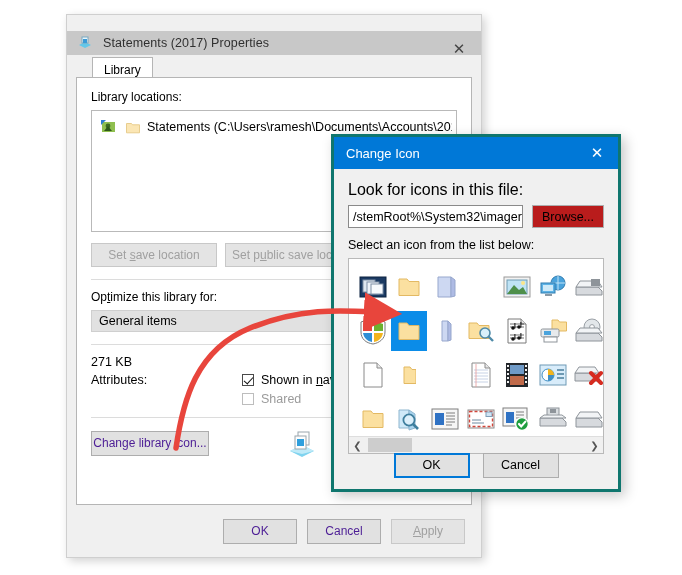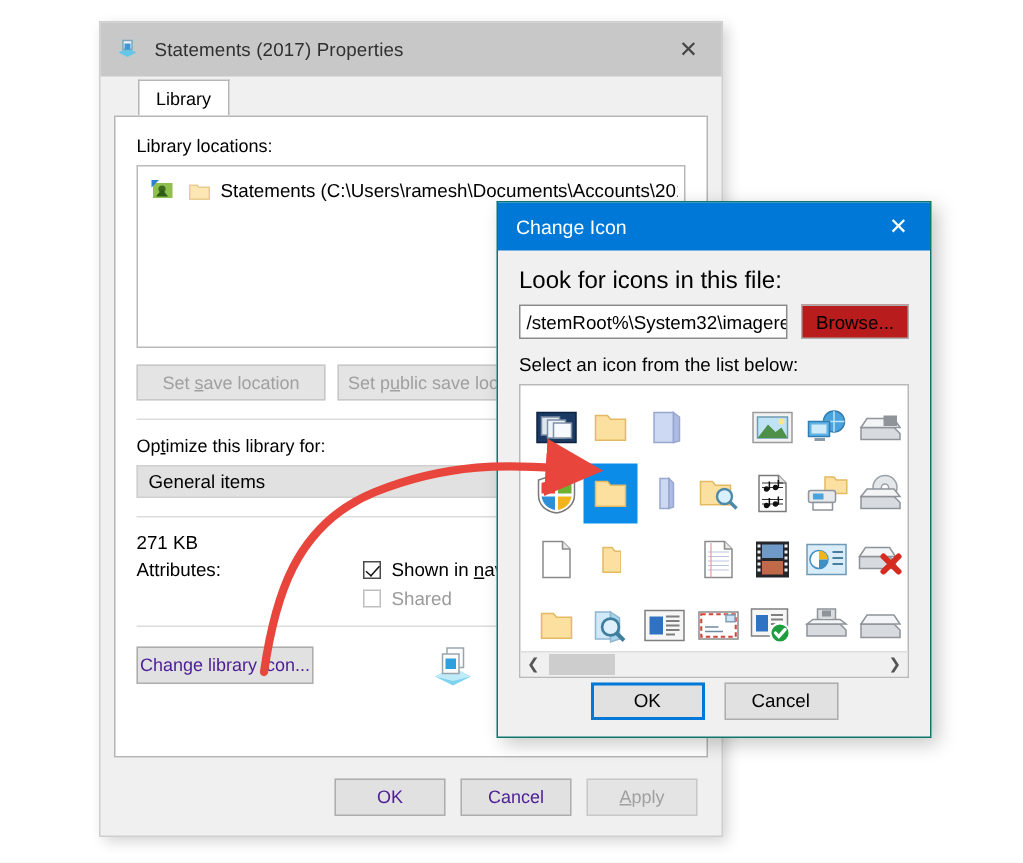--- a/index.html
+++ b/index.html
@@ -12,22 +12,22 @@
   }
   
   .props-win{
     position:absolute;left:66px;top:14px;width:416px;height:544px;
     background:#f0f0f0;
     border:1px solid #cfcfcf;
     box-shadow:3px 3px 9px rgba(0,0,0,.18);
     box-sizing:border-box;
   }
   .props-title{
-    height:36px;background:#c8c8c8;
-    display:flex;align-items:center;position:relative;
+    height:24px;background:#c8c8c8;
+    display:flex;align-items:center;position:relative;margin-top:16px;
   }
   .props-title-icon{width:16px;height:16px;margin-left:10px;position:relative;}
   .props-title-text{
     margin-left:10px;font-size:12.5px;color:#303030;letter-spacing:.1px;
   }
   .props-close{
     position:absolute;right:0;top:0;width:44px;height:36px;
     display:flex;align-items:center;justify-content:center;
     color:#454545;font-size:15px;
   }
@@ -84,21 +84,21 @@
   .u{text-decoration:underline;}
   .bottom-row{
     position:absolute;left:0;right:0;bottom:0;height:52px;
     display:flex;align-items:center;justify-content:flex-end;
     gap:10px;padding-right:16px;box-sizing:border-box;
   }
   .bottom-row .btn{width:74px;height:25px;}
   
   .ci-win{
     position:absolute;left:331px;top:134px;width:290px;height:358px;
-    background:#f0f0f0;border:1px solid #0f766e;
+    background:#f0f0f0;border:3px solid #0f766e;
     box-shadow:4px 4px 12px rgba(0,0,0,.22);box-sizing:border-box;
   }
   .ci-title{
     height:32px;background:#0078d7;display:flex;align-items:center;position:relative;
   }
   .ci-title-text{margin-left:12px;color:#fff;font-size:13px;}
   .ci-close{
     position:absolute;right:0;top:0;width:42px;height:32px;color:#fff;
     display:flex;align-items:center;justify-content:center;font-size:15px;
   }

